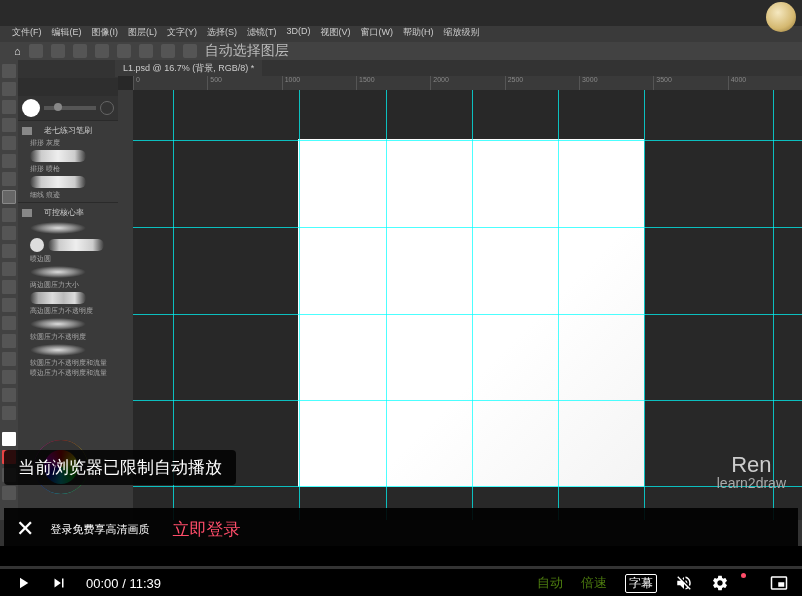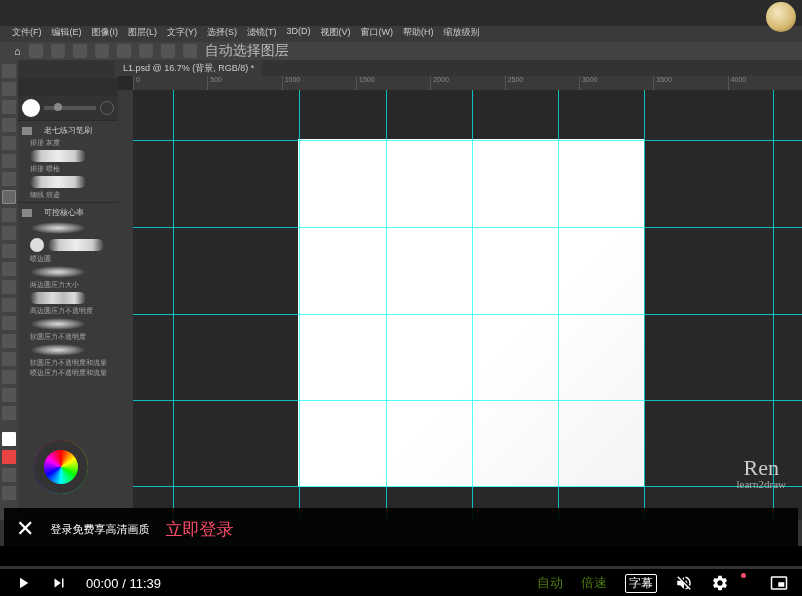--- a/index.html
+++ b/index.html
@@ -57,34 +57,34 @@
 .canvas-guides { position: absolute; top: 90px; left: 133px; width: 669px; height: 430px; }
 .guide-v { position: absolute; top: 0; bottom: 0; width: 1px; background: #00ffff; opacity: 0.7; }
 .guide-h { position: absolute; left: 0; right: 0; height: 1px; background: #00ffff; opacity: 0.7; }
 
 .white-canvas { position: absolute; top: 139px; left: 298px; width: 346px; height: 348px; background: linear-gradient(135deg, #fff 60%, #f4f4f4); }
 
 
 .avatar-badge { position: absolute; top: 2px; right: 6px; width: 30px; height: 30px; border-radius: 50%; background: radial-gradient(circle at 40% 35%, #f5e8c0, #d4b870 60%, #8a6d2e); }
 
 
-.ren-mark { position: absolute; bottom: 56px; right: 16px; color: #ccc; font-size: 22px; font-family: Liberation Serif, serif; line-height: 1; text-align: center; }
-.ren-mark .sub { font-size: 11px; color: #aaa; display: block; }
+.ren-mark { position: absolute; bottom: 56px; right: 16px; color: #ccc; font-size: 22px; font-family: Liberation Sans, sans-serif; line-height: 1; text-align: center; }
+.ren-mark .sub { font-size: 14px; color: #aaa; display: block; }
 
 
 .color-wheel { position: absolute; bottom: 52px; left: 34px; width: 54px; height: 54px; border-radius: 50%; background: conic-gradient(red, yellow, lime, cyan, blue, magenta, red); box-shadow: inset 0 0 0 10px #333; }
 
 
 .notice-autoplay { position: absolute; top: 450px; left: 4px; padding: 6px 14px; background: rgba(0,0,0,0.82); color: #fff; font-size: 17px; border-radius: 4px; }
 
 
 .notice-login { position: absolute; top: 508px; left: 4px; width: 794px; height: 42px; background: rgba(0,0,0,0.9); display: flex; align-items: center; padding: 0 12px; gap: 16px; }
 .notice-login .close { color: #fff; font-size: 22px; cursor: pointer; line-height: 1; }
 .notice-login .txt1 { color: #fff; font-size: 11px; }
-.notice-login .txt2 { color: #ff4d6a; font-size: 17px; cursor: pointer; }
+.notice-login .txt2 { color: #ff4d6a; font-size: 17px; cursor: pointer; margin-left: 7px; }
 
 
 .controls { position: absolute; top: 570px; left: 0; width: 802px; height: 26px; background: #000; display: flex; align-items: center; padding: 0 14px; gap: 18px; color: #fff; font-size: 13px; }
 .controls .spacer { flex: 1; }
 .ctrl-btn { color: #4d7c0f; cursor: pointer; display: flex; align-items: center; }
 .ctrl-btn svg { width: 18px; height: 18px; fill: #fff; }
 .ctrl-box { border: 1.5px solid #fff; padding: 0 3px; font-size: 12px; border-radius: 2px; cursor: pointer; }
 .time-txt { font-size: 13px; }
 .badge-dot { width: 5px; height: 5px; background: #ff4d6a; border-radius: 50%; position: relative; top: -8px; left: -6px; }
 
@@ -250,20 +250,23 @@
 
   <div class="color-wheel"></div>
 
   <div class="ren-mark">
     <span>Ren</span>
     <span class="sub">learn2draw</span>
   </div>
 
   <div class="avatar-badge"></div>
 
+  <div class="notice-autoplay">
+    <span>当前浏览器已限制自动播放</span>
+  </div>
 
   <div class="notice-login">
     <span class="close">✕</span>
     <span class="txt1">登录免费享高清画质</span>
     <span class="txt2">立即登录</span>
   </div>
 </div>
 
 <div class="progress">
   <div class="played"></div>

